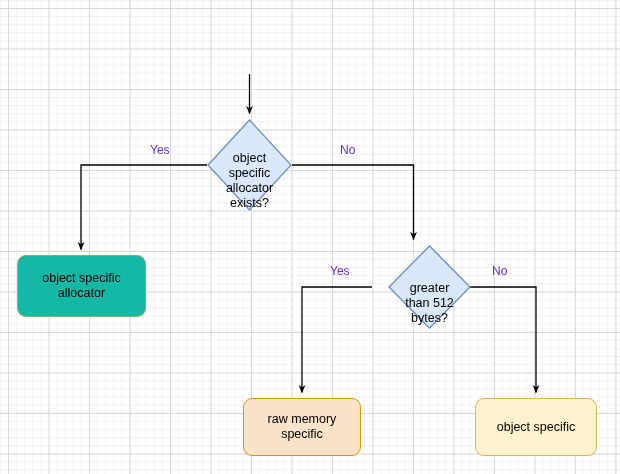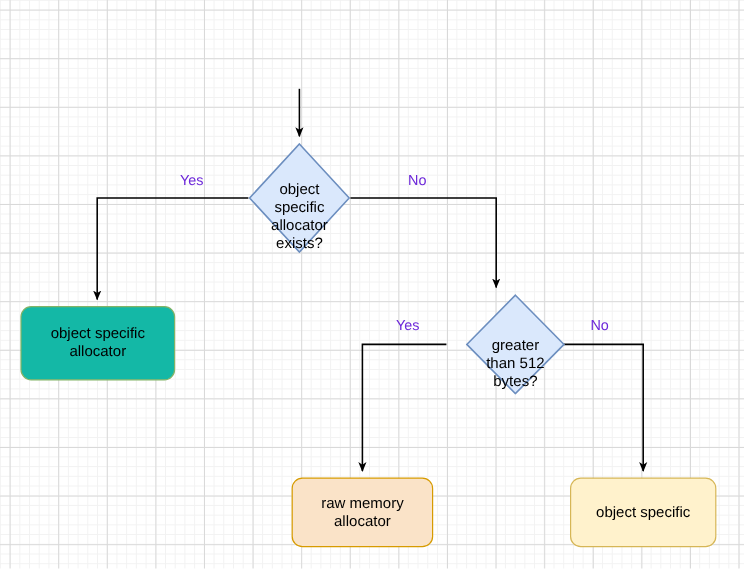--- a/index.html
+++ b/index.html
@@ -144,21 +144,21 @@
     <svg class="diamond-shape" viewBox="0 0 83 84">
       <polygon points="41.5,1 82,42 41.5,83 1,42" fill="#dae8fc" stroke="#6c8ebf" stroke-width="1.3"></polygon>
     </svg>
     <div class="diamond-label">greater
 than 512
 bytes?</div>
   </div>
 
   <div class="node box orange" style="left:243px; top:398px; width:118px; height:58px;">
     <span>raw memory
-allocator</span>
+specific</span>
   </div>
 
   <div class="node box yellow" style="left:475px; top:398px; width:122px; height:58px;">
     <span>object specific</span>
   </div>
 
   <div class="edge-label" style="left:150px; top:143px;">Yes</div>
   <div class="edge-label" style="left:340px; top:143px;">No</div>
   <div class="edge-label" style="left:330px; top:264px;">Yes</div>
   <div class="edge-label" style="left:492px; top:264px;">No</div>

